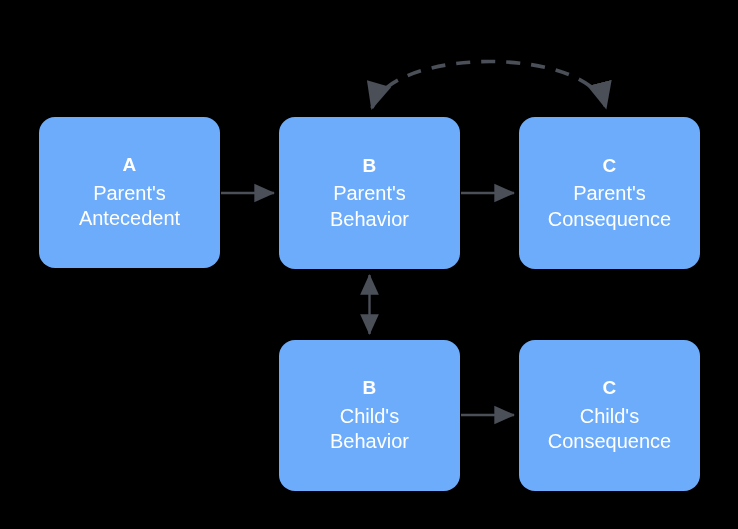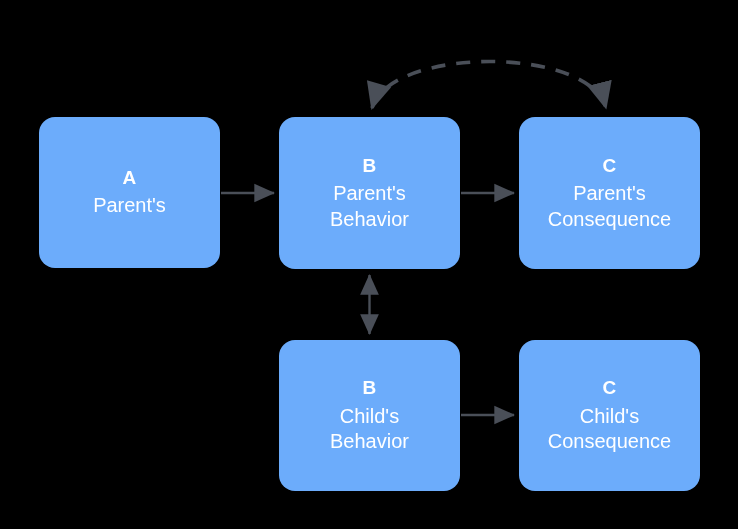--- a/index.html
+++ b/index.html
@@ -88,20 +88,21 @@
     </g>
 
     <g>
       <path d="M 372,108 C 390,46 590,46 606,108" fill="none" stroke="#4a4f58" stroke-width="3.6" stroke-dasharray="14 11" stroke-linecap="butt" marker-start="url(#arrow-start-dash)" marker-end="url(#arrow-end-dash)"></path>
     </g>
   </svg>
 
   <div class="node" style="left:39px; top:117px; width:181px; height:151px;">
     <div class="letter">A</div>
     <div class="line">Parent's</div>
+    <div class="line">Antecedent</div>
   </div>
 
   <div class="node" style="left:279px; top:117px; width:181px; height:152px;">
     <div class="letter">B</div>
     <div class="line">Parent's</div>
     <div class="line">Behavior</div>
   </div>
 
   <div class="node" style="left:519px; top:117px; width:181px; height:152px;">
     <div class="letter">C</div>

